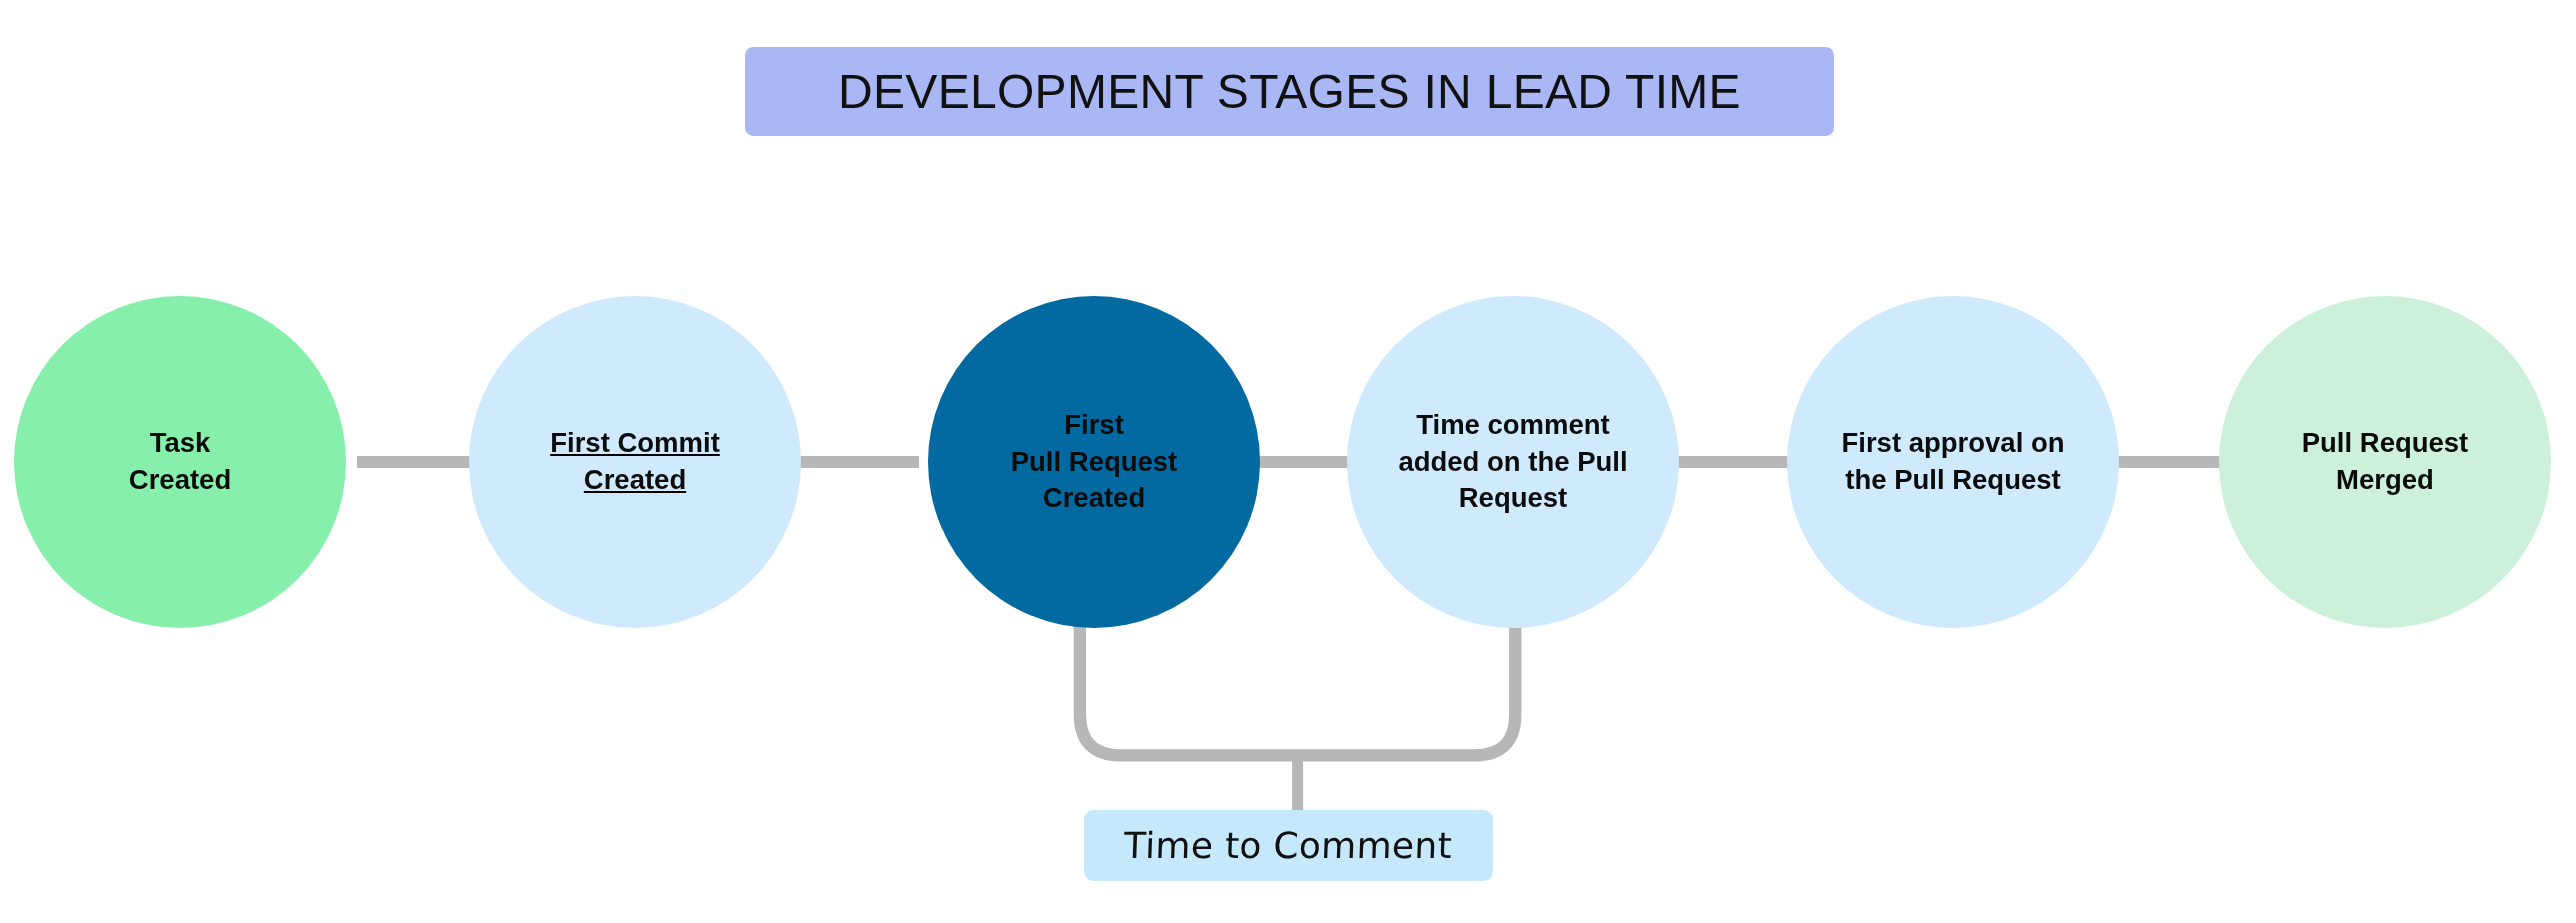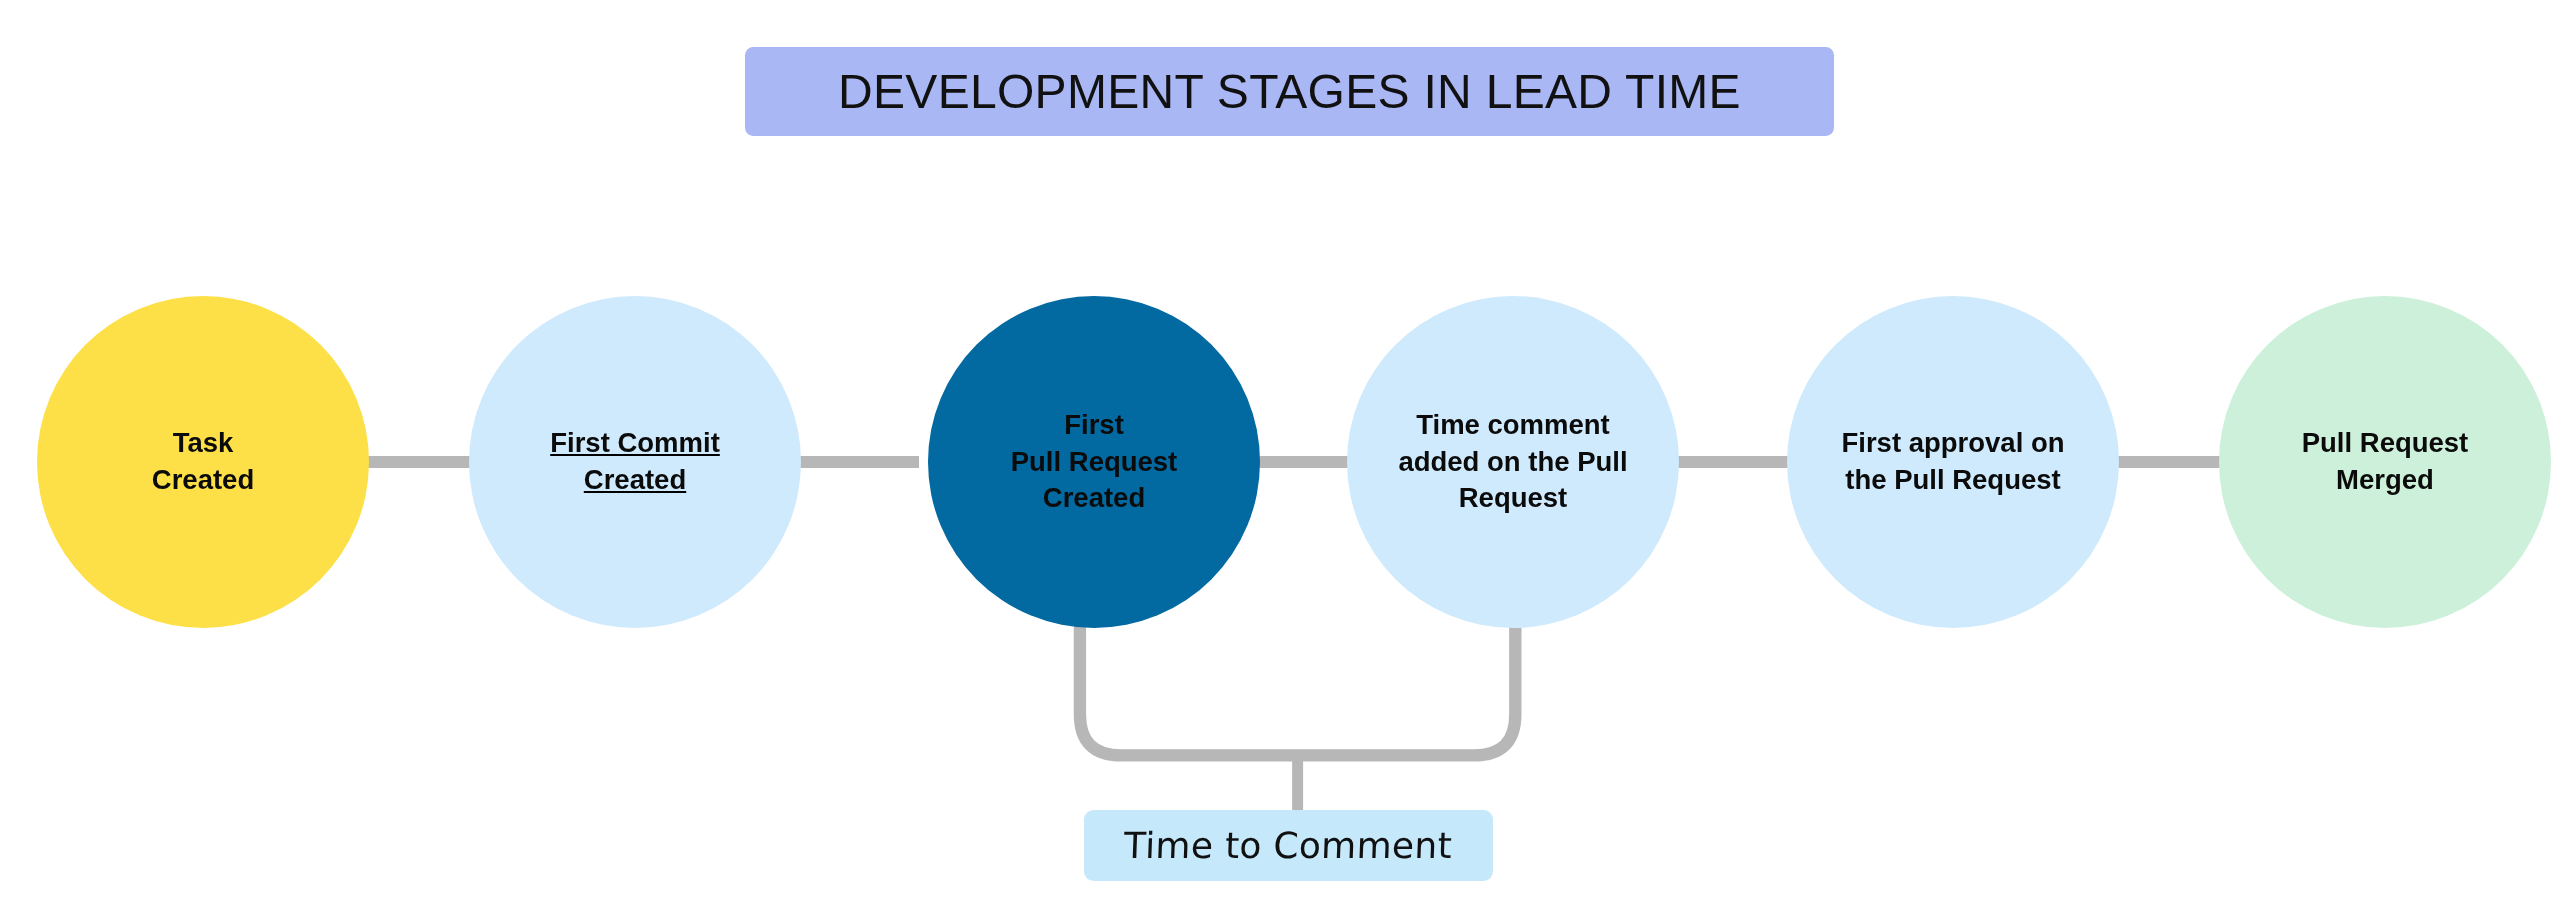--- a/index.html
+++ b/index.html
@@ -137,21 +137,21 @@
   <svg class="bracket-svg" viewBox="0 0 3750 1344">
     <path d="M 1572 900
              L 1572 1040
              Q 1572 1100 1632 1100
              L 2146 1100
              Q 2206 1100 2206 1040
              L 2206 900" fill="none" stroke="#b7b7b7" stroke-width="18" stroke-linecap="butt"></path>
     <path d="M 1889 1100 L 1889 1182" fill="none" stroke="#b7b7b7" stroke-width="16" stroke-linecap="butt"></path>
   </svg>
 
-  <div class="node" style="left:37px;   background:#fde047;">
+  <div class="node" style="left:14px;   background:#86efac;">
     <span class="node-label narrow">Task
 Created</span>
   </div>
 
   <div class="node" style="left:469px;  background:#cfeafc;text-decoration:underline;">
     <span class="node-label narrow">First Commit
 Created</span>
   </div>
 
   <div class="node" style="left:928px; background:#0369a1;">

